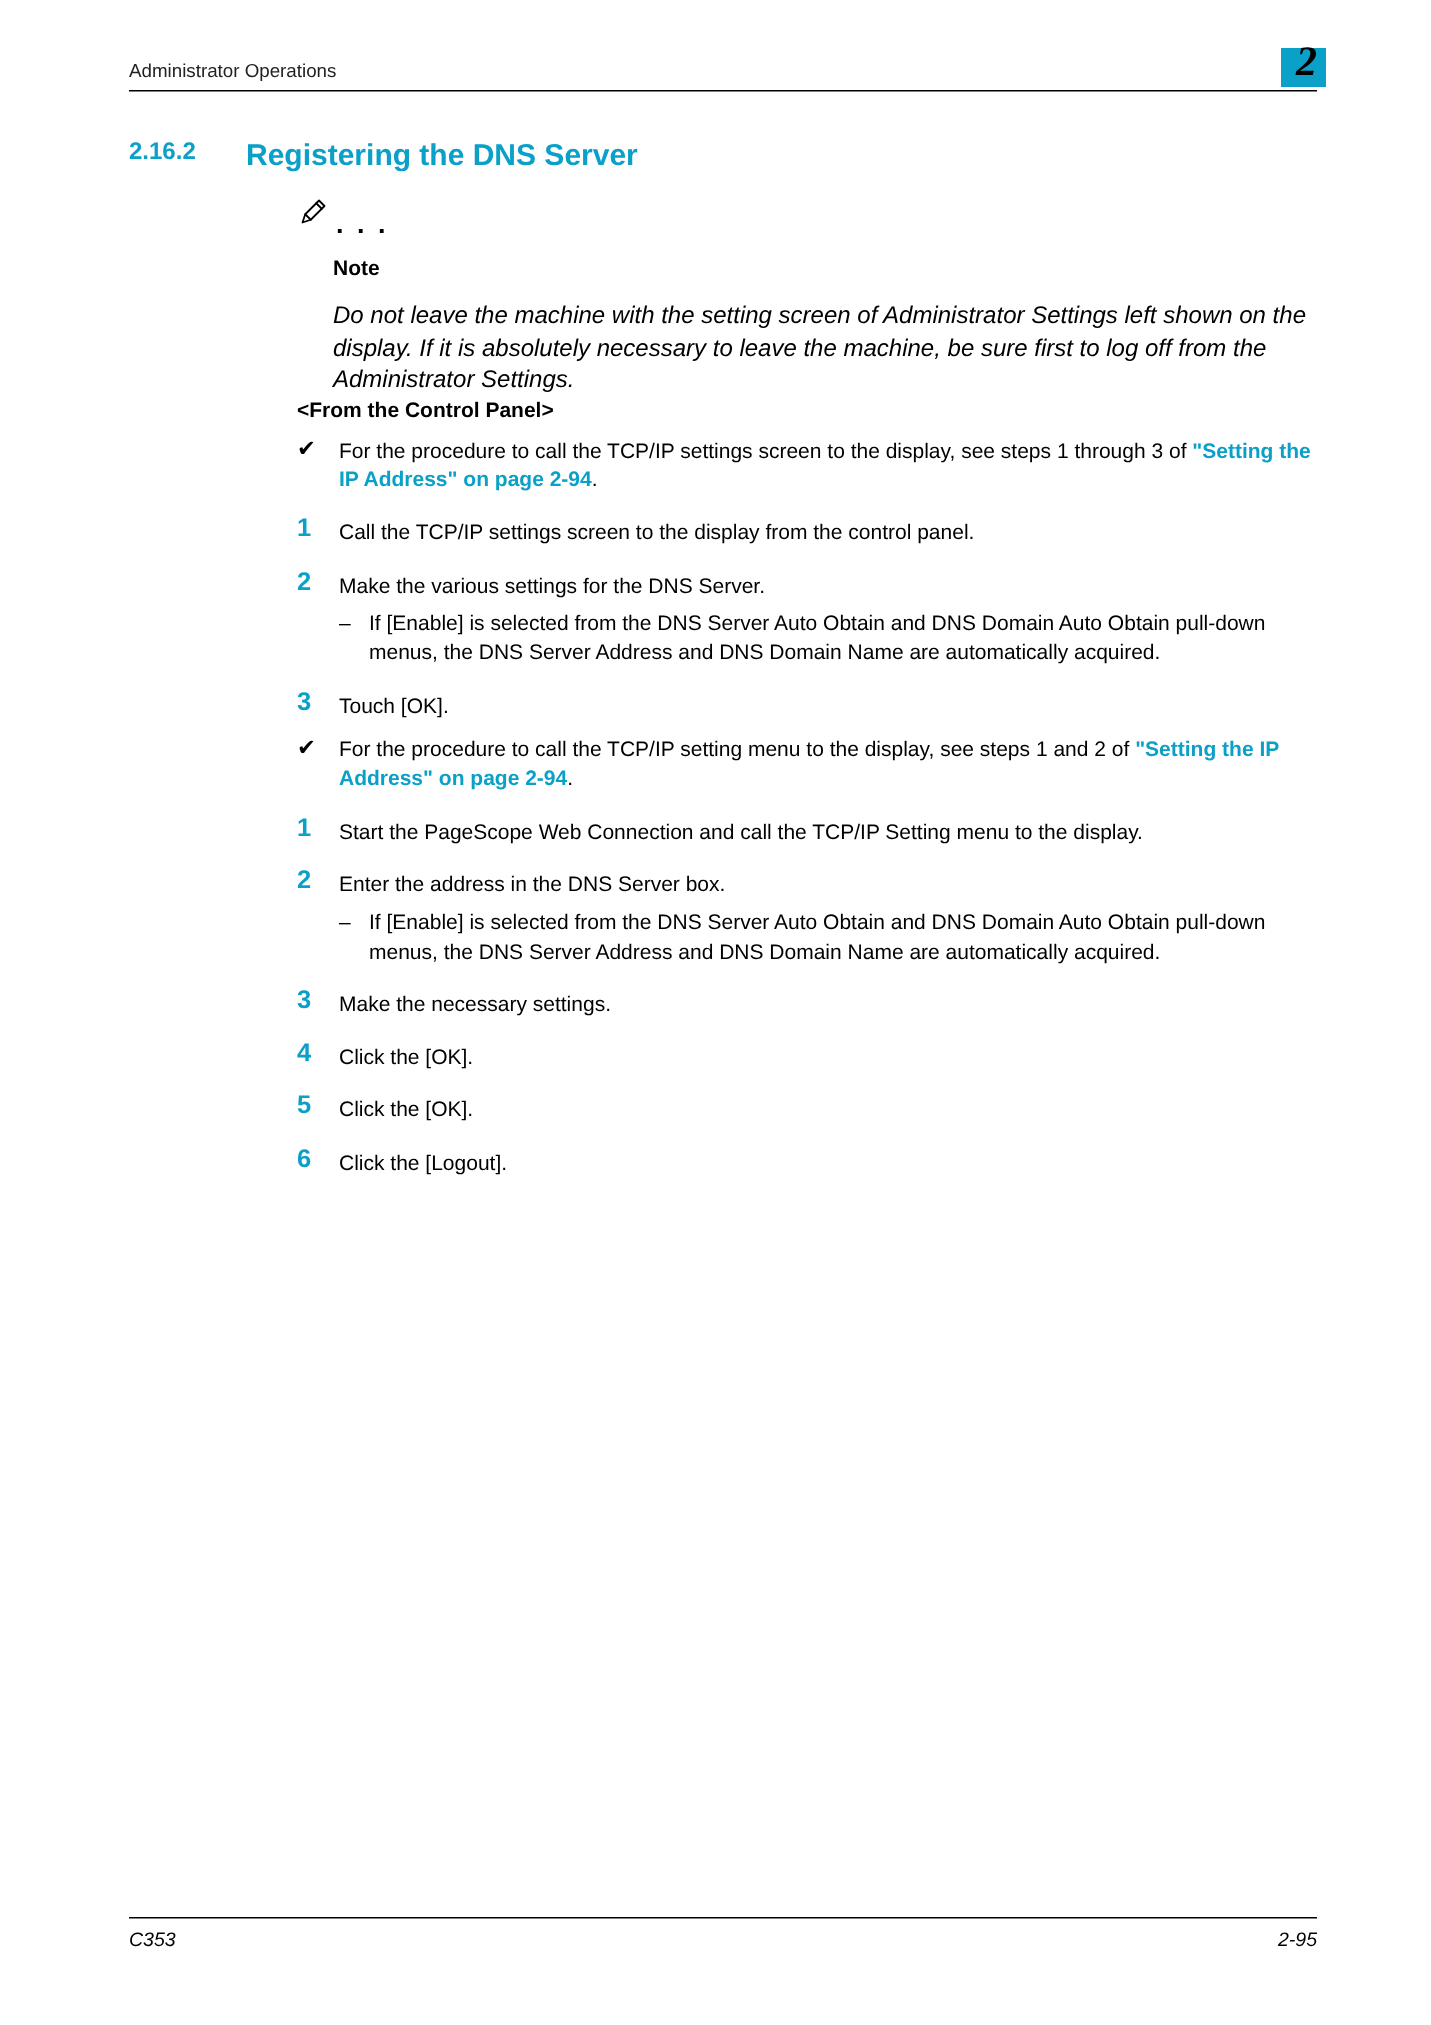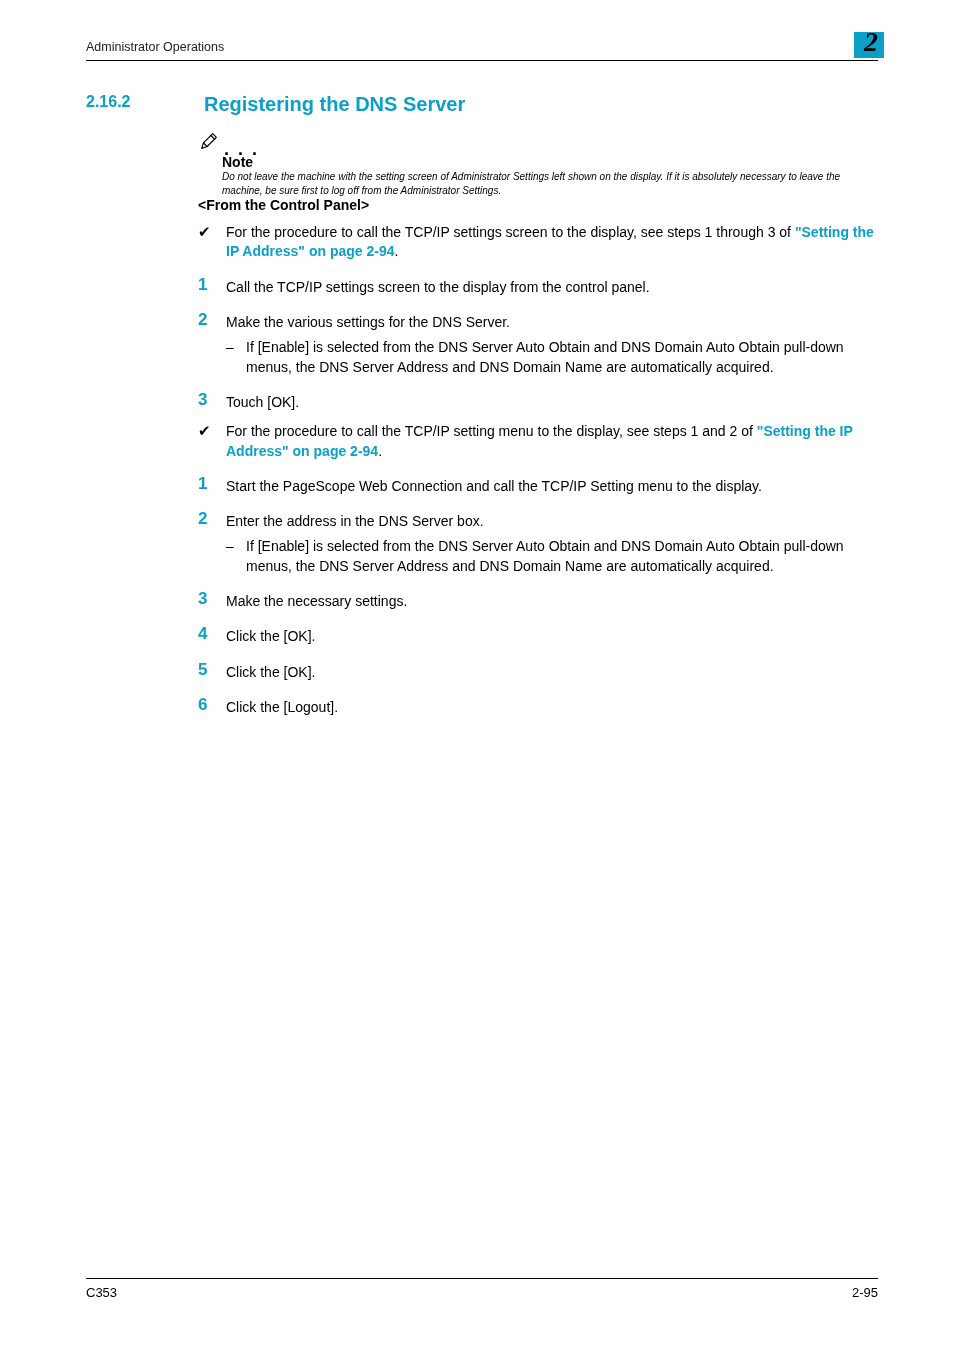--- a/index.html
+++ b/index.html
@@ -52,21 +52,20 @@
     height: 1px;
     background: #000;
     margin-top: 0px;
   }
 
   
   .sect-row {
     display: flex;
     margin-top: 32px;
     margin-bottom: 14px;
-    gap: 40px;
   }
   .sect-num {
     width: 78px;
     flex: 0 0 78px;
     color: #0aa0c8;
     font-weight: bold;
     font-size: 16px;
   }
   .sect-title {
     color: #0aa0c8;
@@ -88,27 +87,27 @@
   .dots {
     font-weight: bold;
     font-size: 18px;
     letter-spacing: 2px;
     line-height: 10px;
     margin-top: 14px;
   }
   .note-block .note-label {
     font-weight: bold;
     font-size: 14px;
-    margin-top: 0;
+    margin-top: 16px;
   }
   .note-block .note-text {
     font-style: italic;
-    font-size: 10px;
+    font-size: 16px;
     line-height: 1.35;
-    margin-top: 0;
+    margin-top: 14px;
   }
 
   .from-hdr {
     font-weight: bold;
     font-size: 14px;
   }
 
   .bullet-row {
     display: flex;
     margin-top: 10px;
@@ -166,20 +165,21 @@
   }
   .footer-rule {
     height: 1px;
     background: #000;
     margin-bottom: 6px;
   }
   .footer-row {
     display: flex;
     justify-content: space-between;
     font-size: 13px;
+    font-style: italic;
   }
 </style>
 </head>
 <body>
 
 <div class="page">
 
   <div class="header-row">
     <span class="running-head">Administrator Operations</span>
     <div class="chapter-badge"></div>

